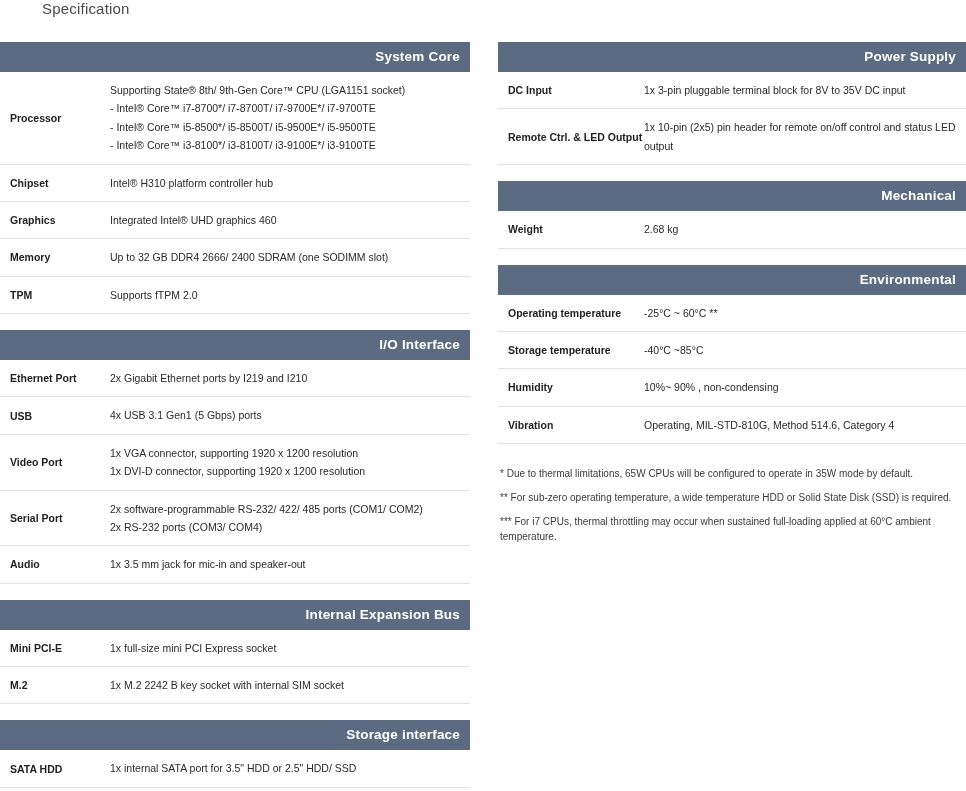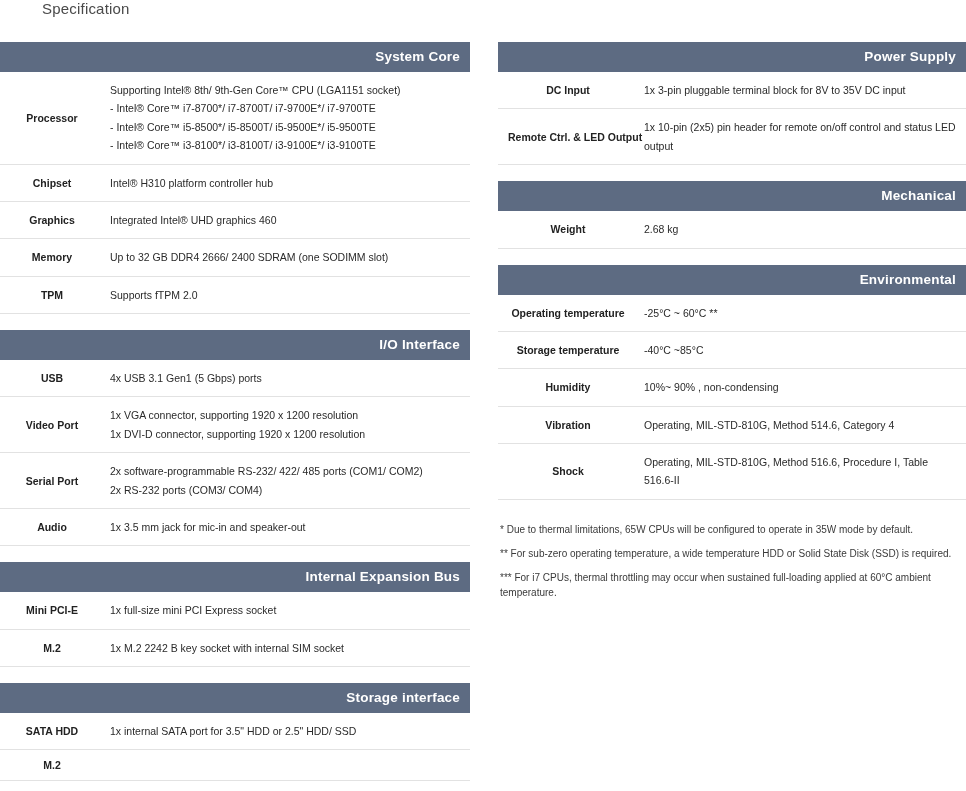--- a/index.html
+++ b/index.html
@@ -60,21 +60,21 @@
     font-weight: bold;
     text-align: right;
     padding: 7px 10px 8px 10px;
     letter-spacing: 0.2px;
   }
   .spec-table th {
     background: #ffffff;
     color: #222222;
     font-size: 10.5px;
     font-weight: bold;
-    text-align: center;
+    text-align: left;
     vertical-align: middle;
     padding: 9px 6px 9px 10px;
     border-bottom: 1px solid #e2e2e2;
     width: 84px;
     white-space: nowrap;
   }
   .spec-table td {
     background: #ffffff;
     color: #2a2a2a;
     font-size: 10.5px;
@@ -115,21 +115,21 @@
   <div class="columns">
 
     <div class="col-left">
       <div id="left-tables">
           <table class="spec-table">
             <caption>System Core</caption>
             <tbody>
               <tr>
                 <th>Processor</th>
                 <td>
-                  <span class="cell-line">Supporting Intel® 8th/ 9th-Gen Core™ CPU (LGA1151 socket)</span>
+                  <span class="cell-line">Supporting State® 8th/ 9th-Gen Core™ CPU (LGA1151 socket)</span>
                   <span class="cell-line">- Intel® Core™ i7-8700*/ i7-8700T/ i7-9700E*/ i7-9700TE</span>
                   <span class="cell-line">- Intel® Core™ i5-8500*/ i5-8500T/ i5-9500E*/ i5-9500TE</span>
                   <span class="cell-line">- Intel® Core™ i3-8100*/ i3-8100T/ i3-9100E*/ i3-9100TE</span>
                 </td>
               </tr>
               <tr>
                 <th>Chipset</th>
                 <td>
                   <span class="cell-line">Intel® H310 platform controller hub</span>
                 </td>
@@ -151,20 +151,26 @@
                 <td>
                   <span class="cell-line">Supports fTPM 2.0</span>
                 </td>
               </tr>
             </tbody>
           </table>
           <table class="spec-table">
             <caption>I/O Interface</caption>
             <tbody>
               <tr>
+                <th>Ethernet Port</th>
+                <td>
+                  <span class="cell-line">2x Gigabit Ethernet ports by I219 and I210</span>
+                </td>
+              </tr>
+              <tr>
                 <th>USB</th>
                 <td>
                   <span class="cell-line">4x USB 3.1 Gen1 (5 Gbps) ports</span>
                 </td>
               </tr>
               <tr>
                 <th>Video Port</th>
                 <td>
                   <span class="cell-line">1x VGA connector, supporting 1920 x 1200 resolution</span>
                   <span class="cell-line">1x DVI-D connector, supporting 1920 x 1200 resolution</span>
@@ -268,26 +274,20 @@
               <tr>
                 <th>Humidity</th>
                 <td>
                   <span class="cell-line">10%~ 90% , non-condensing</span>
                 </td>
               </tr>
               <tr>
                 <th>Vibration</th>
                 <td>
                   <span class="cell-line">Operating, MIL-STD-810G, Method 514.6, Category 4</span>
-                </td>
-              </tr>
-              <tr>
-                <th>Shock</th>
-                <td>
-                  <span class="cell-line">Operating, MIL-STD-810G, Method 516.6, Procedure I, Table 516.6-II</span>
                 </td>
               </tr>
             </tbody>
           </table>
         </div>
       <div class="footnotes" id="footnotes">
           <div class="footnote">* Due to thermal limitations, 65W CPUs will be configured to operate in 35W mode by default.</div>
           <div class="footnote">** For sub-zero operating temperature, a wide temperature HDD or Solid State Disk (SSD) is required.</div>
           <div class="footnote">*** For i7 CPUs, thermal throttling may occur when sustained full-loading applied at 60°C ambient temperature.</div>
         </div>

